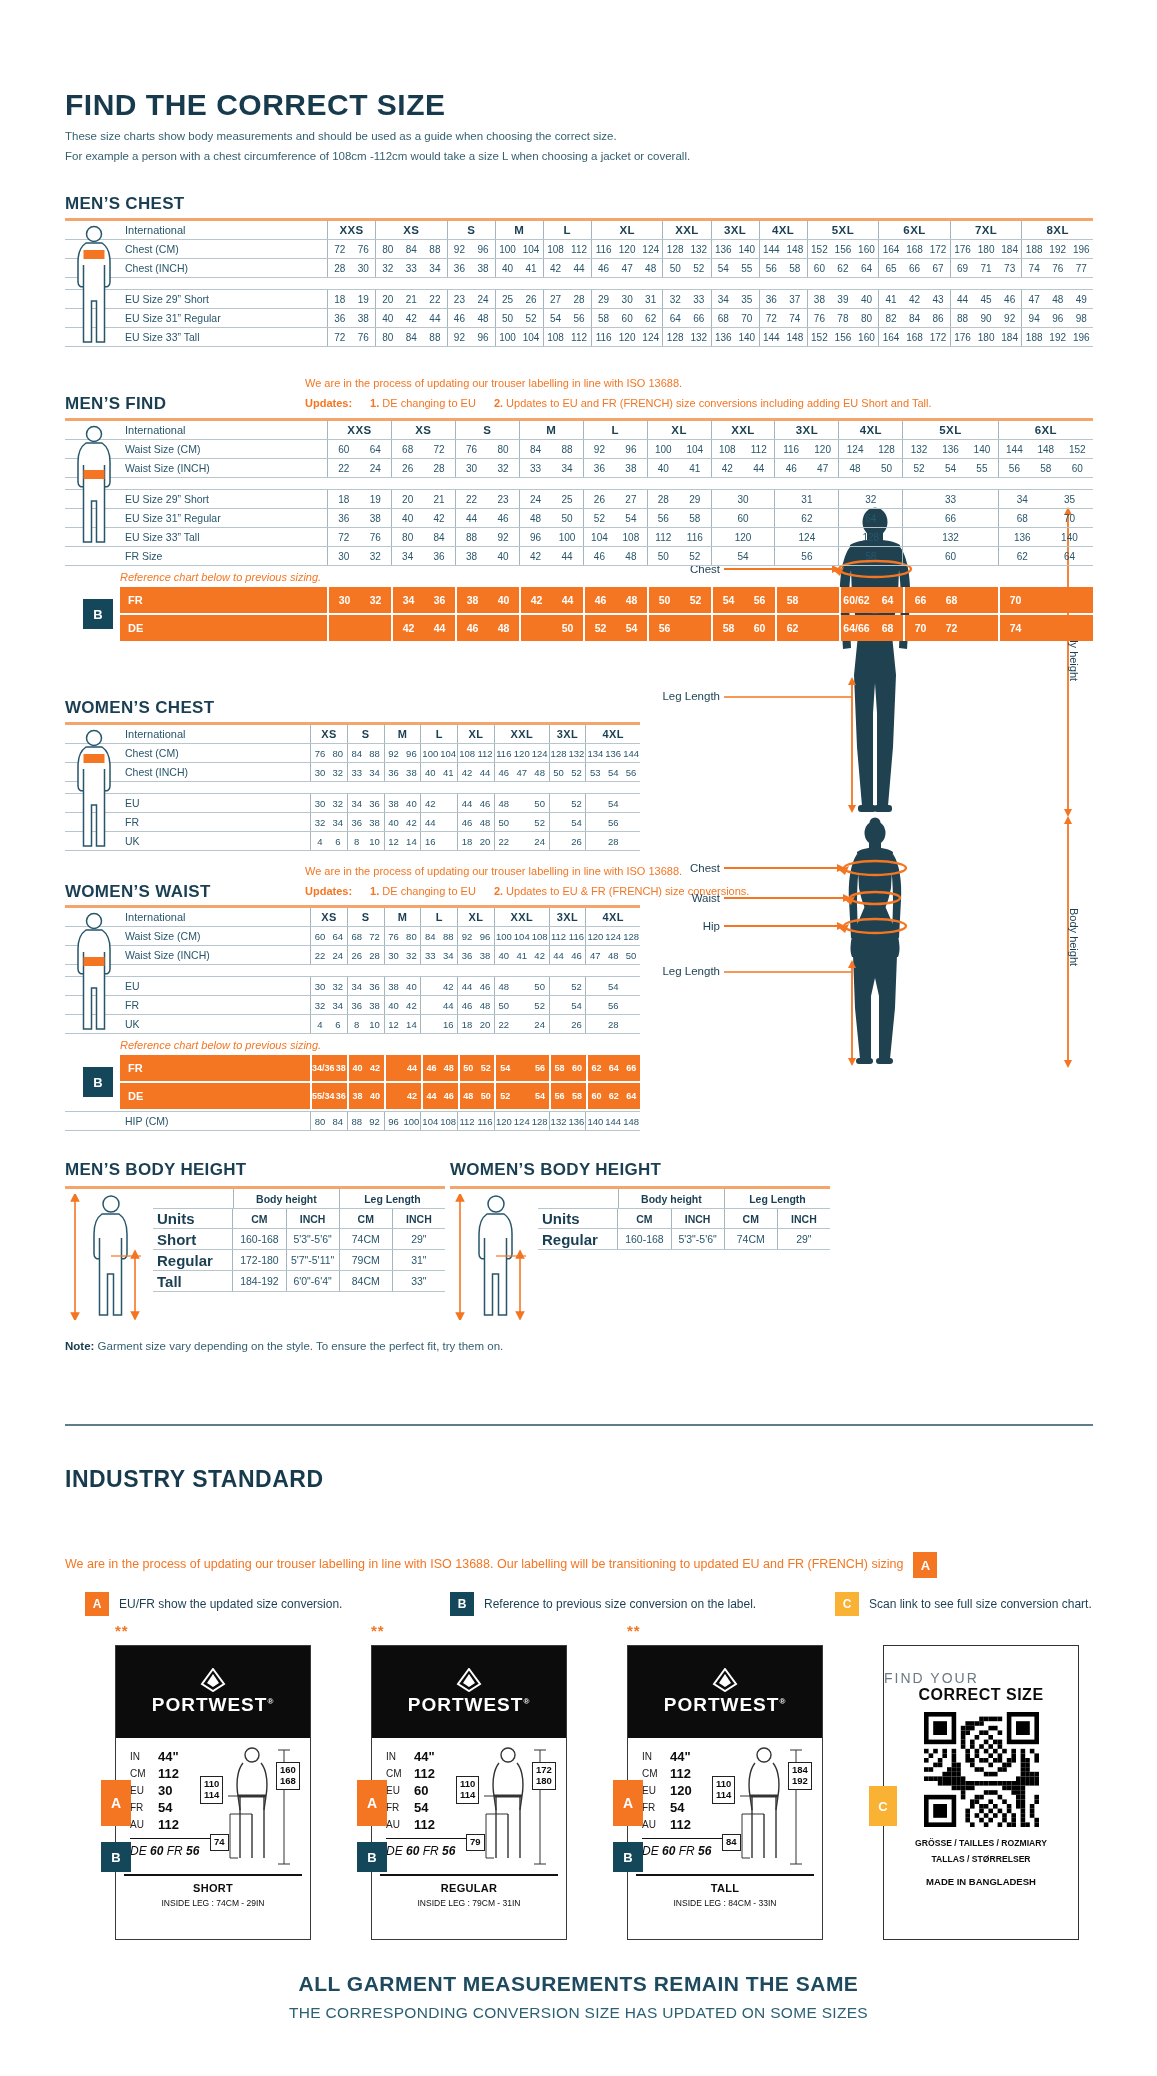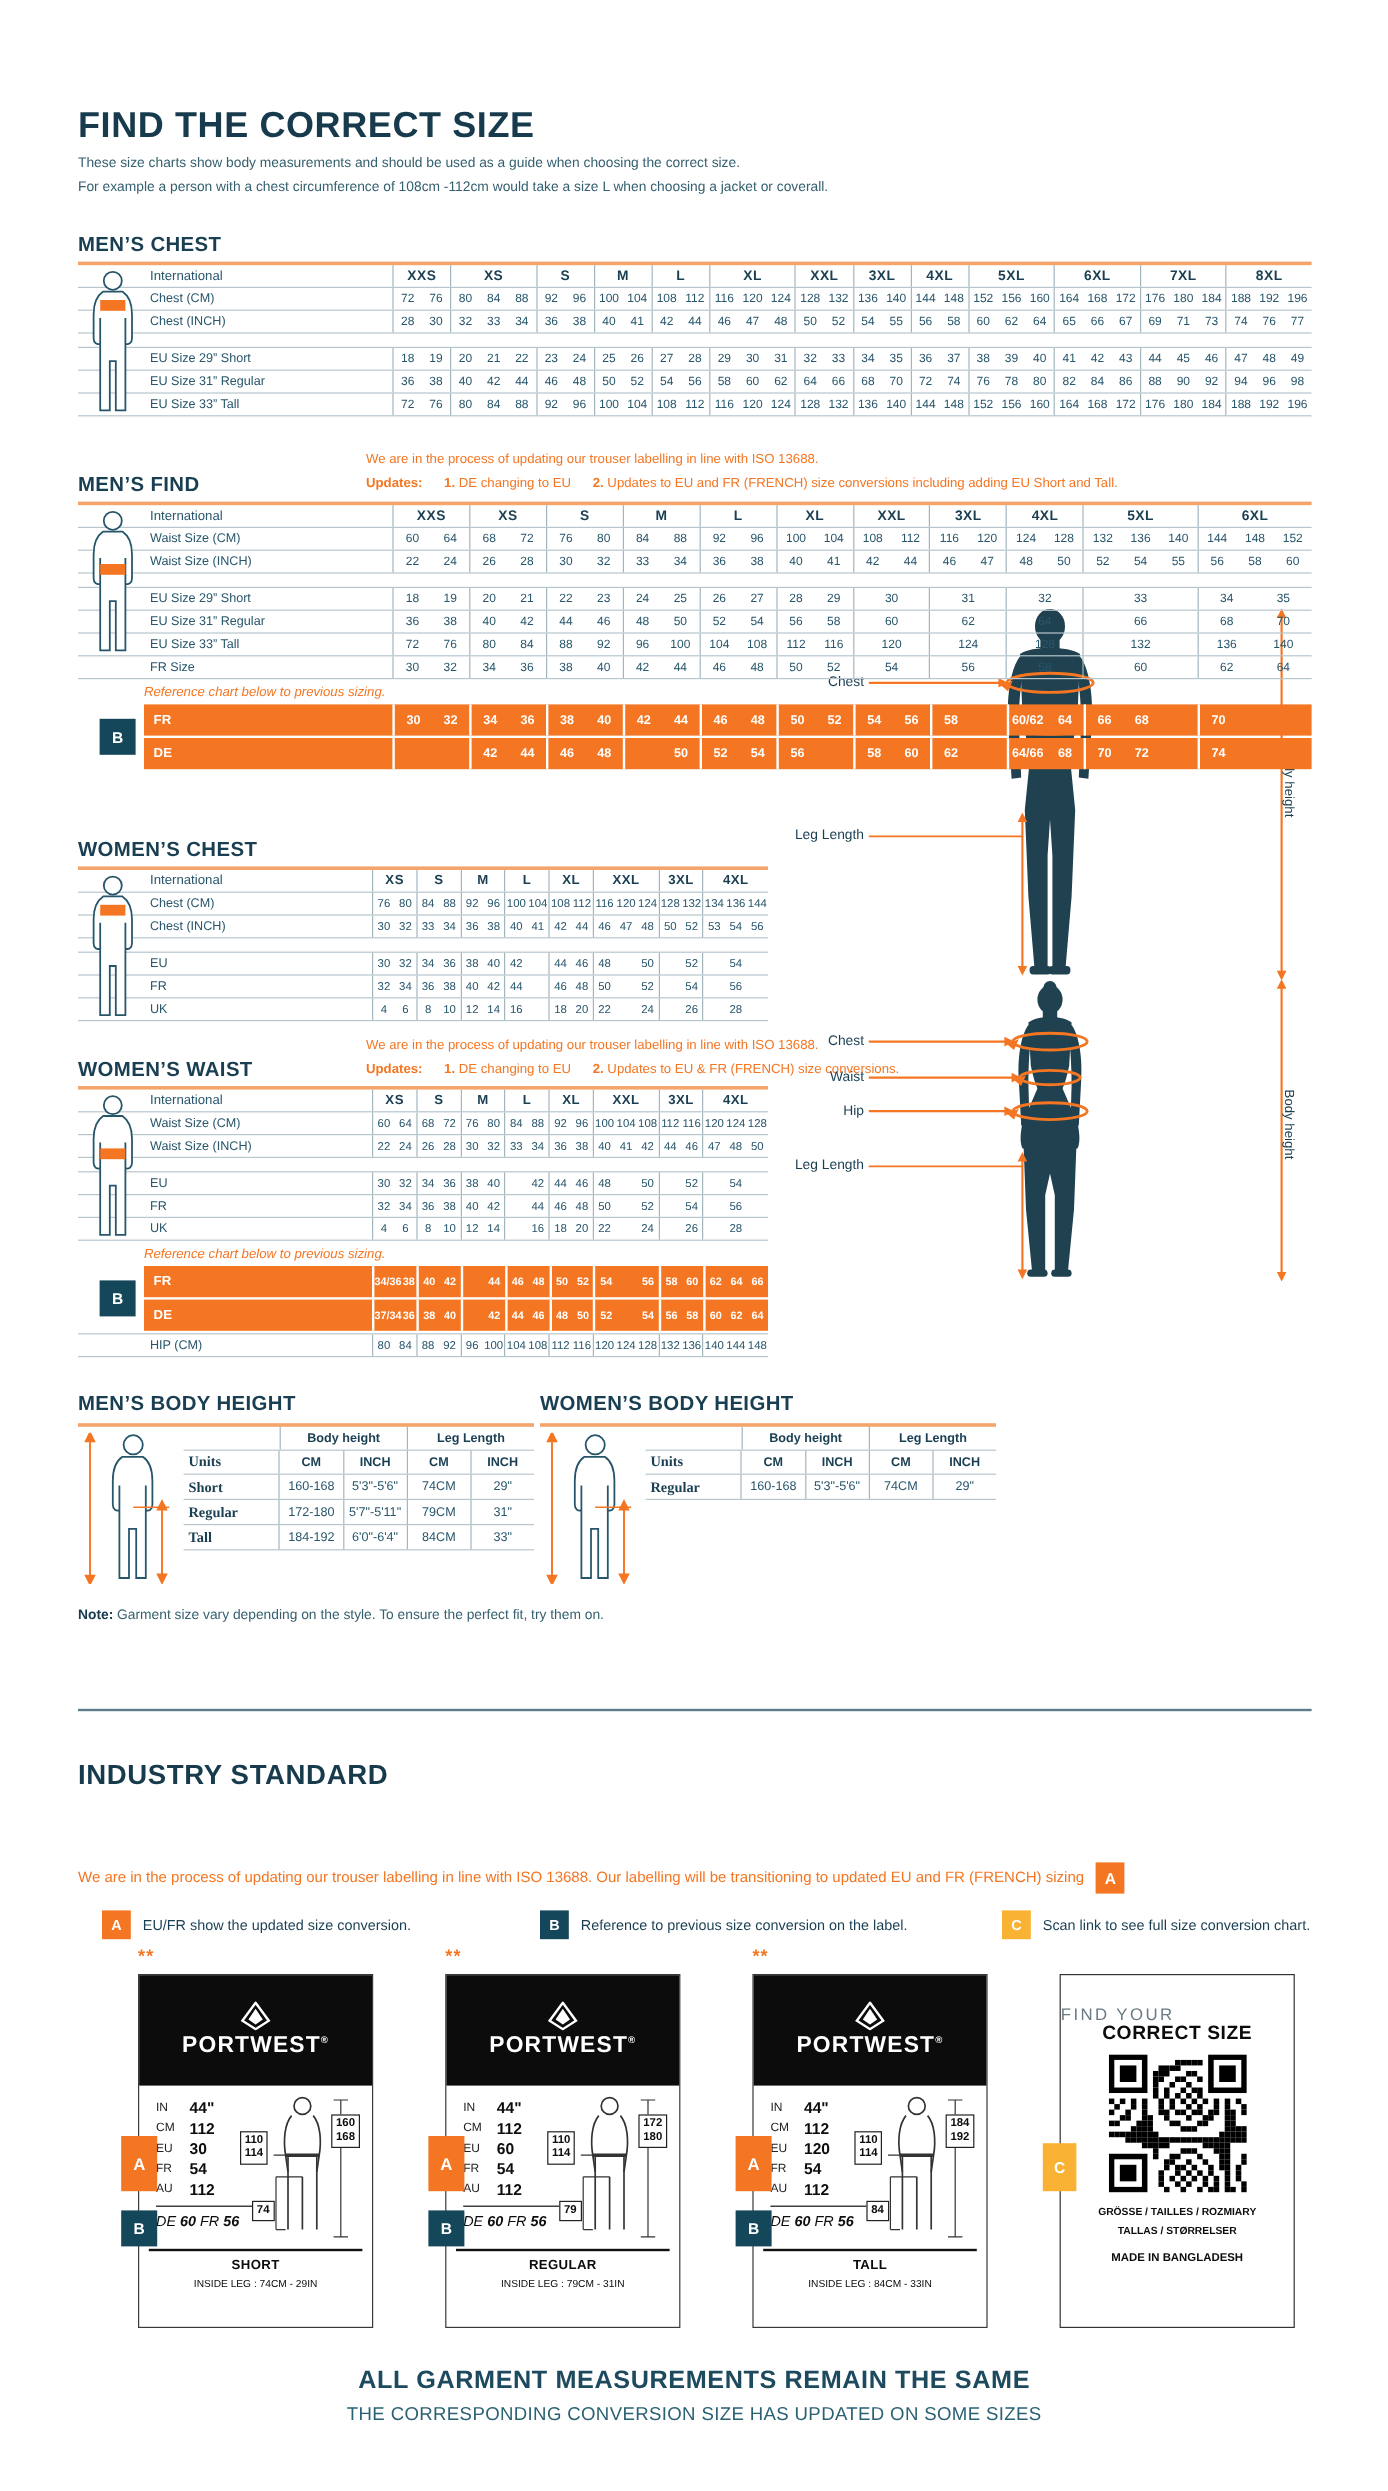--- a/index.html
+++ b/index.html
@@ -38,21 +38,21 @@
   .badge.orange{background:#f47622;}
   .badge.amber{background:#f9b233;}
   .bbadge{position:absolute;left:-37px;width:30px;height:30px;top:50%;transform:translateY(-50%);}
   .tfootnote{color:#f47622;font-size:10.5px;text-align:right;margin-top:7px;}
   .figwrap{position:absolute;left:2px;top:4px;}
 
   
   .bht{position:absolute;border-top:3px solid #f3a56b;}
   .bhtable{margin-left:88px;}
   .bhrow{display:flex;height:19px;border-bottom:1px solid #b7c6cc;}
-  .bhl{width:78px;display:flex;align-items:center;padding-left:4px;font-weight:bold;font-size:12px;color:#1a3f52;font-family:Liberation Serif, serif;}
+  .bhl{width:78px;display:flex;align-items:center;padding-left:4px;font-weight:bold;font-size:15px;color:#1a3f52;}
   .bhc{width:54px;display:flex;align-items:center;justify-content:center;border-left:1px solid #a3b6be;font-size:10.5px;color:#28566b;}
   .bhc.sp{width:108px;font-weight:bold;color:#1a3f52;}
   .bhc.b{font-weight:bold;color:#1a3f52;}
 
   
   .figlabel{position:absolute;font-size:11.5px;color:#1a3f52;text-align:right;width:72px;}
   .figheight{position:absolute;font-size:11px;color:#1a3f52;transform:rotate(90deg);transform-origin:left top;white-space:nowrap;}
 
   .notetext{font-size:11.5px;color:#35606f;}
   .notetext b{color:#173b4d;}
@@ -1889,21 +1889,21 @@
               <div class="sval">62</div>
               <div class="sval">64</div>
               <div class="sval">66</div>
             </div>
           </div>
         </div>
         <div class="orow">
           <div class="olbl" style="width: 182px;">DE</div>
           <div class="sdata">
             <div class="sgroup" style="flex-grow: 2; flex-basis: 0px;">
-              <div class="sval">37/34</div>
+              <div class="sval">55/34</div>
               <div class="sval">36</div>
             </div>
             <div class="sgroup" style="flex-grow: 2; flex-basis: 0px;">
               <div class="sval">38</div>
               <div class="sval">40</div>
             </div>
             <div class="sgroup" style="flex-grow: 2; flex-basis: 0px;">
               <div class="sval"></div>
               <div class="sval">42</div>
             </div>

